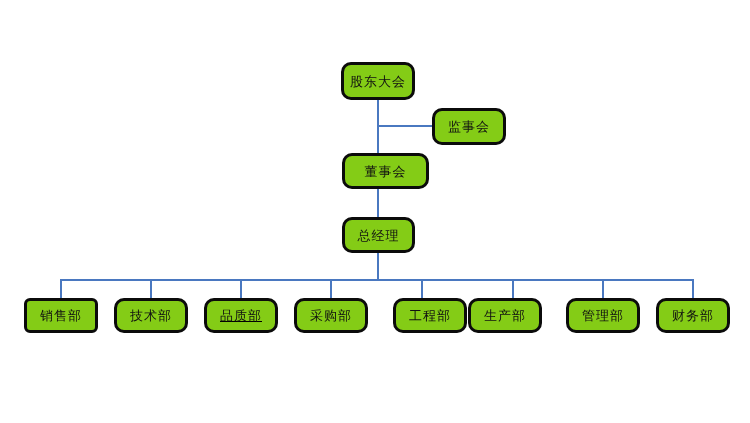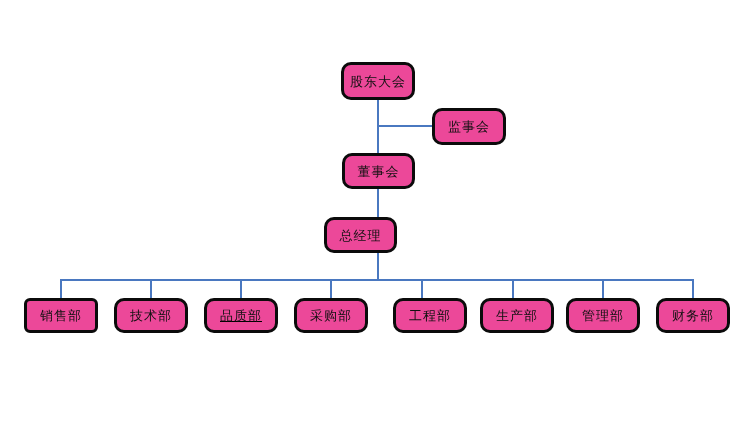--- a/index.html
+++ b/index.html
@@ -18,48 +18,48 @@
   .connectors {
     position: absolute;
     left: 0;
     top: 0;
     width: 750px;
     height: 423px;
   }
   .node {
     position: absolute;
     box-sizing: border-box;
-    background: #ec4899;
+    background: #84cc16;
     border: 3px solid #0b0b0b;
     border-radius: 10px;
     display: flex;
     align-items: center;
     justify-content: center;
     z-index: 2;
   }
   .node .label {
     font-size: 13px;
     color: #111111;
     letter-spacing: 1px;
     white-space: nowrap;
     line-height: 1;
   }
   
   .n-shareholders { left: 341px; top: 62px;  width: 74px; height: 38px; }
   .n-supervisory  { left: 432px; top: 108px; width: 74px; height: 37px; }
-  .n-board        { left: 342px; top: 153px; width: 73px; height: 36px; }
-  .n-gm           { left: 324px; top: 217px; width: 73px; height: 36px; }
+  .n-board        { left: 342px; top: 153px; width: 87px; height: 36px; }
+  .n-gm           { left: 342px; top: 217px; width: 73px; height: 36px; }
   
   .dept { top: 298px; width: 74px; height: 35px; }
   .d0 { left: 24px; border-radius: 6px;  }
   .d1 { left: 114px; }
   .d2 { left: 204px; text-decoration: underline; }
   .d3 { left: 294px; }
   .d4 { left: 393px; align-items: center; }
-  .d5 { left: 480px; }
+  .d5 { left: 468px; }
   .d6 { left: 566px; }
   .d7 { left: 656px; }
 </style>
 </head>
 <body>
 
 <div class="canvas">
 
   <svg class="connectors" viewBox="0 0 750 423" xmlns="http://www.w3.org/2000/svg">
     <g stroke="#4a78c0" stroke-width="2" fill="none">

